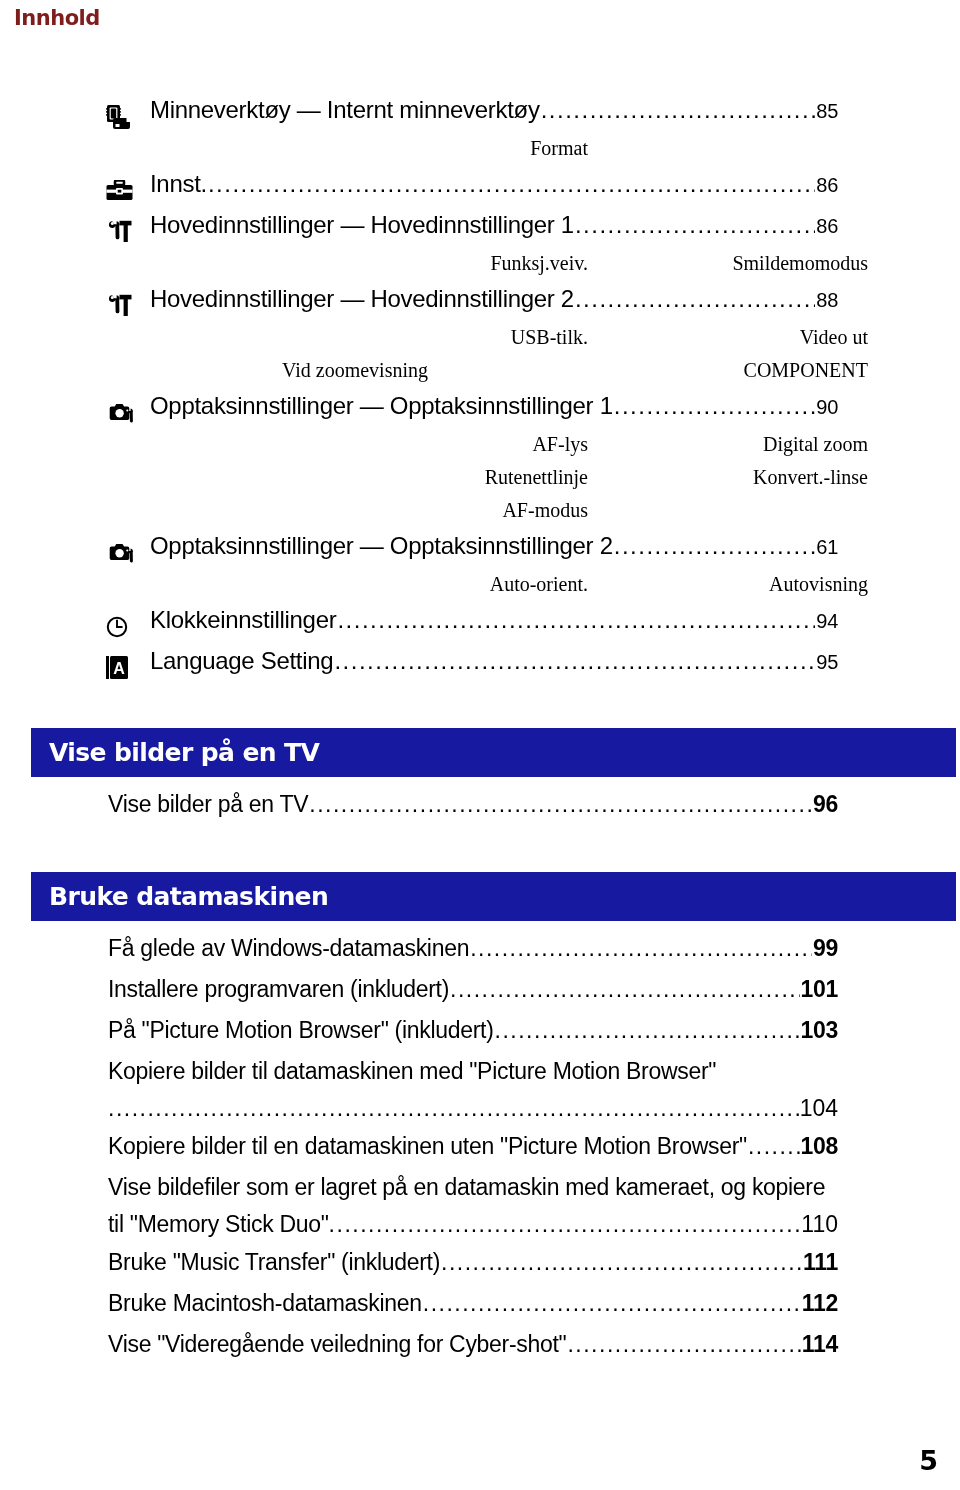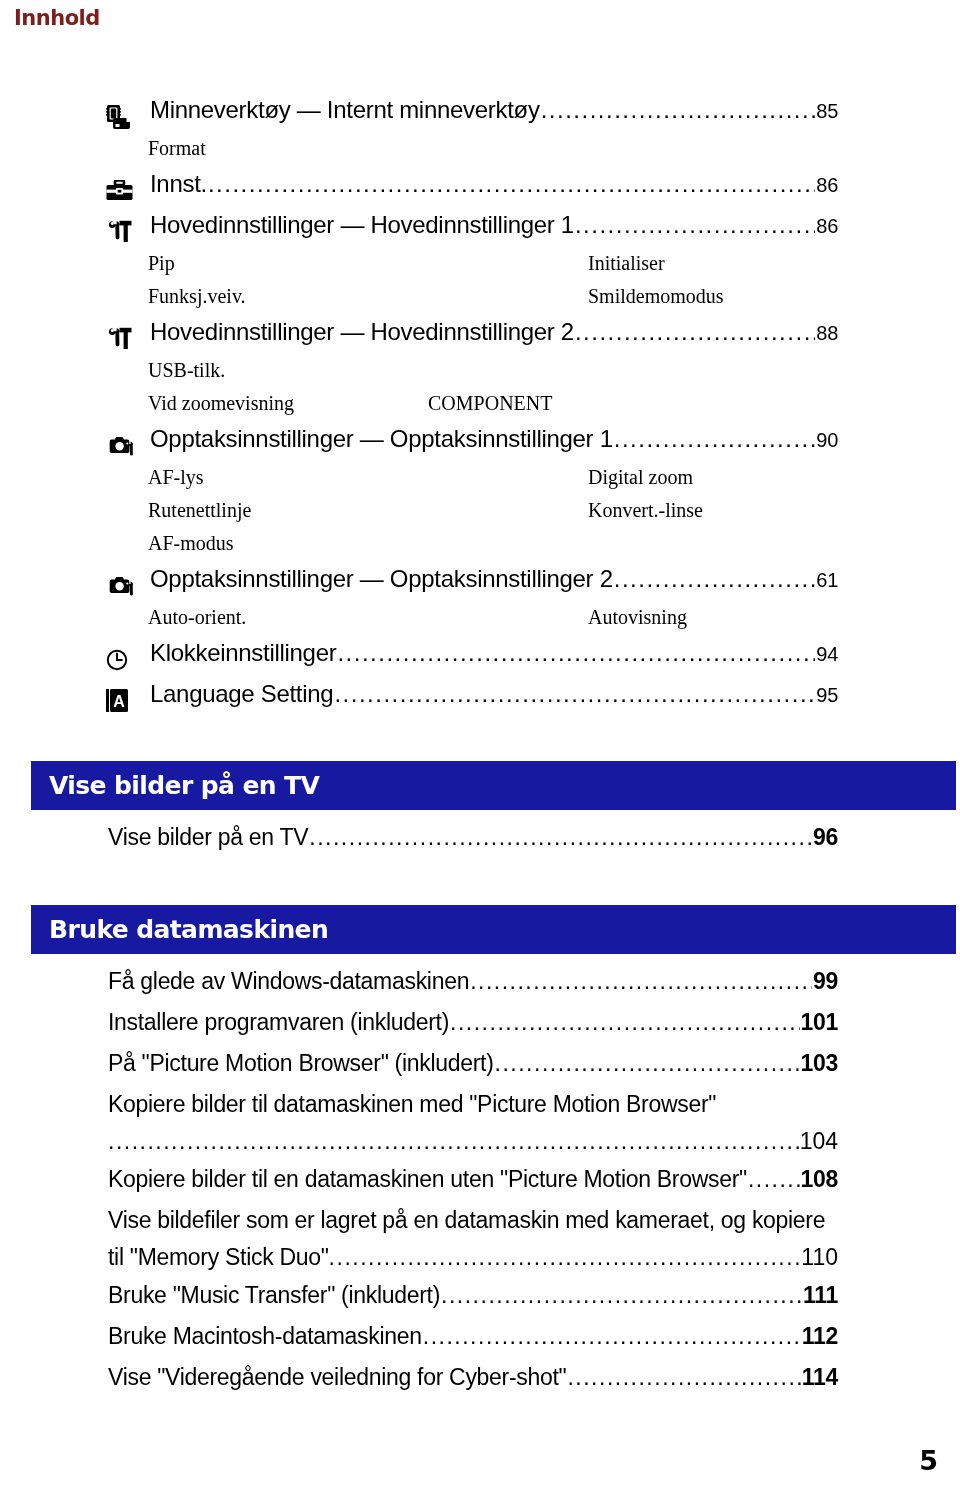--- a/index.html
+++ b/index.html
@@ -79,20 +79,21 @@
   
   .subrow {
     display: flex;
     padding-left: 120px;
     height: 33px;
     align-items: baseline;
   }
   .subrow .sub {
     font-family: "Liberation Serif", serif;
     font-size: 20px;
+    text-align: right;
   }
   .subrow .sub.col1 { width: 440px; flex: 0 0 440px; }
   .subrow .sub.col2 { flex: 1 1 auto; }
 
   
   .section-bar {
     position: relative;
     margin: 0 0 0 3px;
     width: 925px;
     height: 49px;
@@ -227,43 +228,40 @@
         <circle cx="6.3" cy="3.6" r="1.5" fill="#fff"></circle>
         <rect x="13.5" y="0.8" width="12" height="4.6" fill="#000"></rect>
         <rect x="17.6" y="4.6" width="4.2" height="17.4" fill="#000"></rect>
       </svg>
     </span>
     <span class="ttl">Hovedinnstillinger — Hovedinnstillinger 1</span>
     <span class="leader">........................................................................................................................</span>
     <span class="pg">86</span>
   </div>
   <div class="subrow">
-    <span class="sub col1">Pip</span>
-    <span class="sub col2">Initialiser</span>
-  </div>
-  <div class="subrow">
     <span class="sub col1">Funksj.veiv.</span>
     <span class="sub col2">Smildemomodus</span>
   </div>
 
   <div class="entry">
     <span class="icon-cell">
       <svg class="ico" width="26" height="23" viewBox="0 0 26 23">
         <path d="M6.2 1.2 a3.4 3.4 0 1 0 3.2 4.9 l0.2 11.4 a1.9 1.9 0 0 0 3.8 -0.1 l-0.2 -11.3 a3.4 3.4 0 0 0 -2.6 -4.9 l0 3.1 -2.2 0 z" fill="#000"></path>
         <circle cx="6.3" cy="3.6" r="1.5" fill="#fff"></circle>
         <rect x="13.5" y="0.8" width="12" height="4.6" fill="#000"></rect>
         <rect x="17.6" y="4.6" width="4.2" height="17.4" fill="#000"></rect>
       </svg>
     </span>
     <span class="ttl">Hovedinnstillinger — Hovedinnstillinger 2</span>
     <span class="leader">........................................................................................................................</span>
     <span class="pg">88</span>
   </div>
   <div class="subrow">
     <span class="sub col1">USB-tilk.</span>
+    <span class="sub col2">Video ut</span>
   </div>
   <div class="subrow">
     <span class="sub col2">Vid zoomevisning</span>
     <span class="sub col1">COMPONENT</span>
   </div>
 
   <div class="entry">
     <span class="icon-cell">
       <svg class="ico" width="30" height="22" viewBox="0 0 30 22">
         <path d="M5.5 4.5 h3.2 l1.6 -2.4 h6.2 l1.6 2.4 h3.4 a1.8 1.8 0 0 1 1.8 1.8 v10 a1.8 1.8 0 0 1 -1.8 1.8 h-16 a1.8 1.8 0 0 1 -1.8 -1.8 v-10 a1.8 1.8 0 0 1 1.8 -1.8 z" fill="#000"></path>

